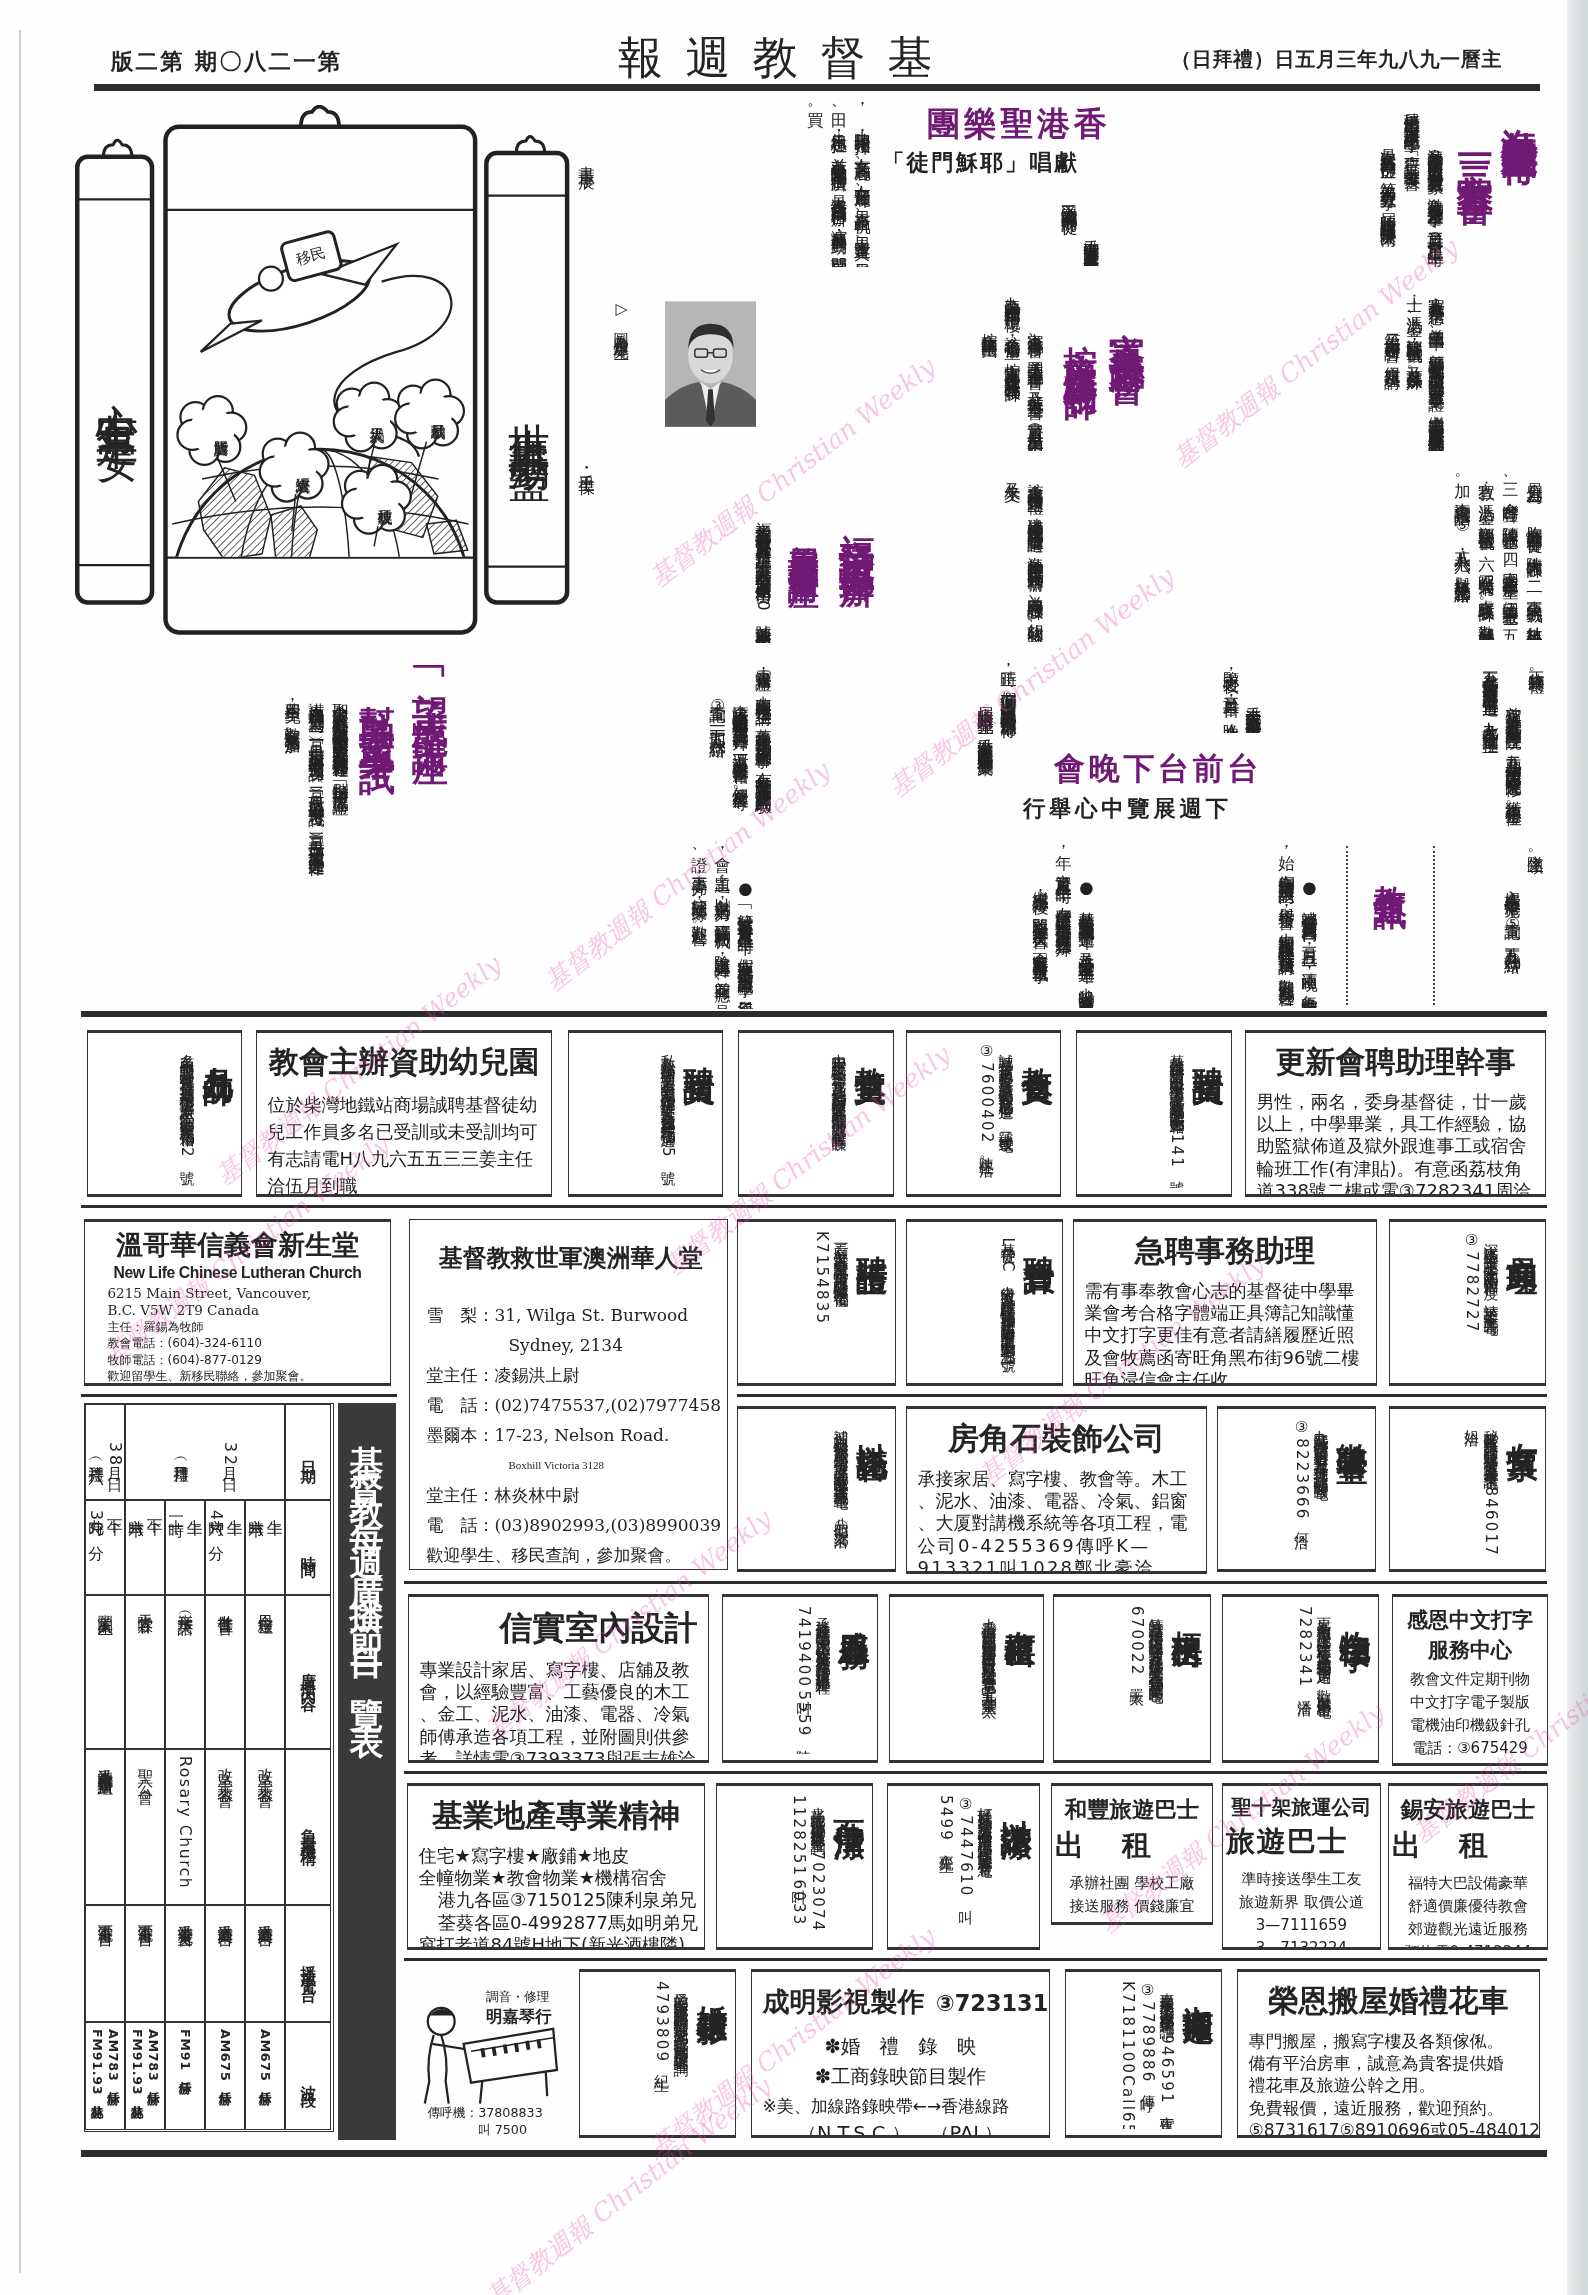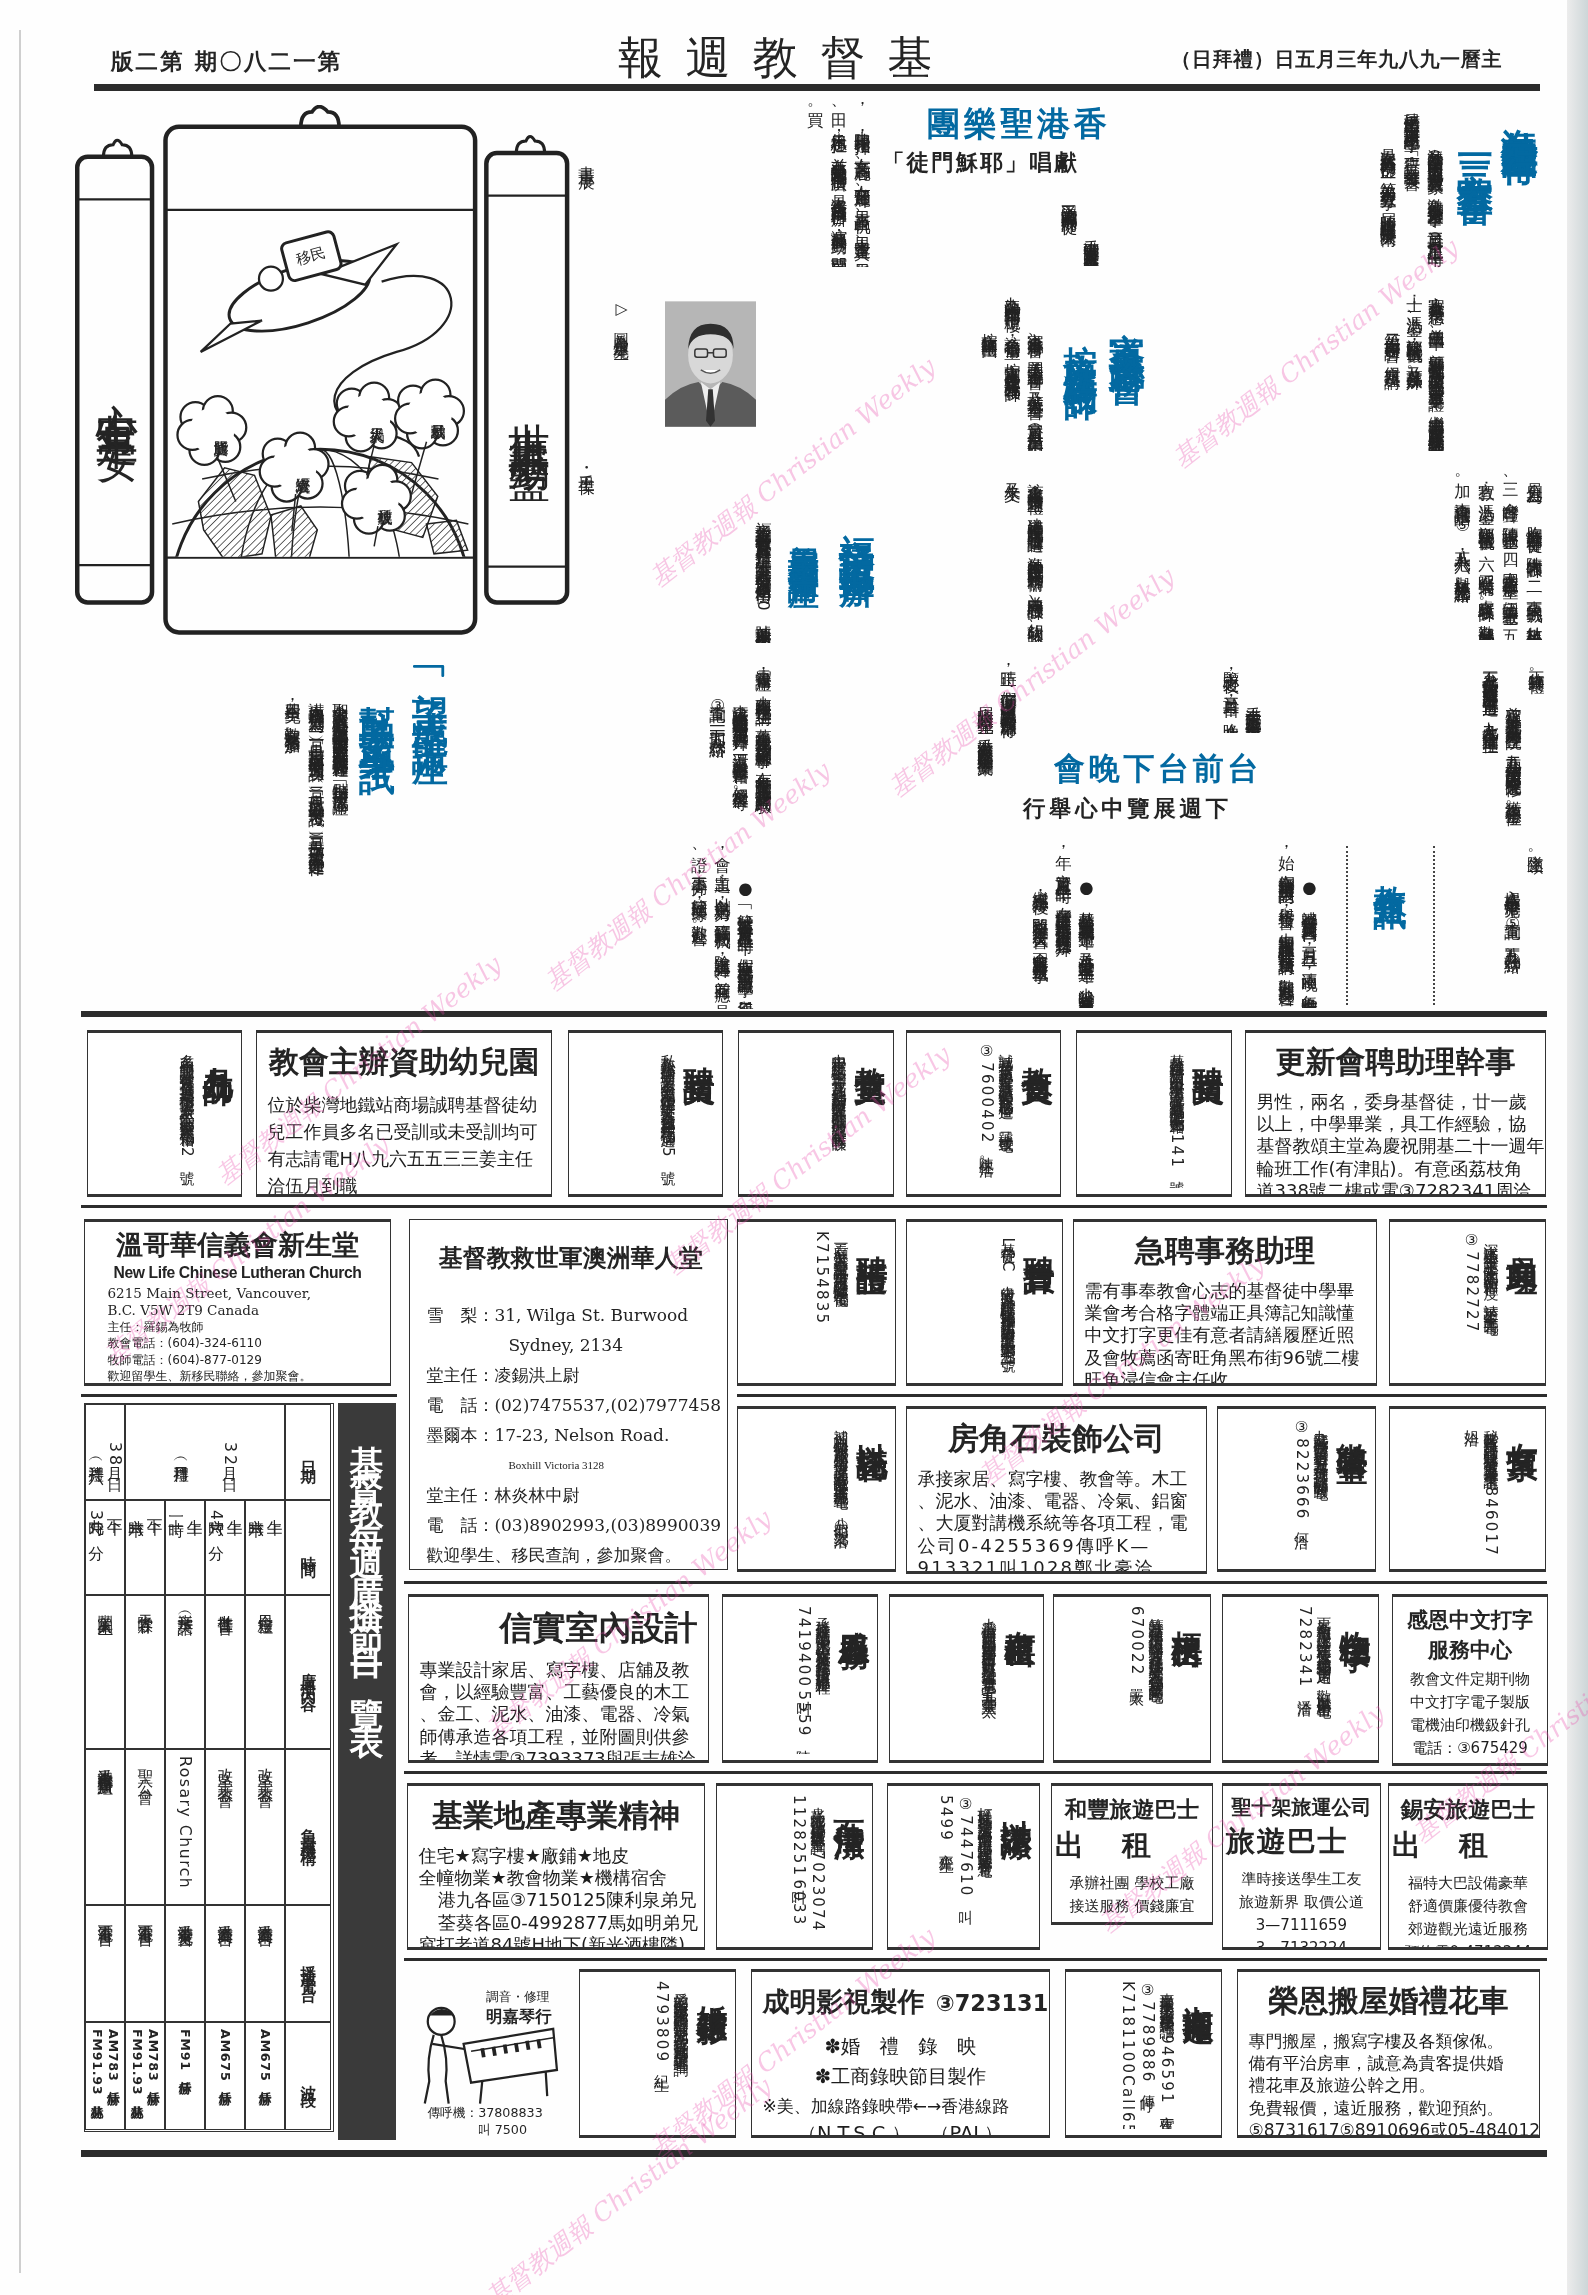--- a/index.html
+++ b/index.html
@@ -2,21 +2,21 @@
 <html style="font-size:12px"><head>
 <meta charset="utf-8">
 <style>
 html,body{margin:0;padding:0;}
 body{width:1588px;height:2295px;position:relative;overflow:hidden;background:#fefefe;color:#242424;font-family:"DejaVu Sans",sans-serif;}
 .abs{position:absolute;box-sizing:border-box;}
 .vt{writing-mode:vertical-rl;text-orientation:mixed;}
 .rtl{direction:rtl;unicode-bidi:bidi-override;white-space:nowrap;text-align:left;}
 .serif{font-family:"DejaVu Serif",serif;}
 .txt{font-size:16.4px;line-height:23px;letter-spacing:1.5px;overflow:hidden;white-space:pre-line;color:#222;}
-.hl{font-family:"DejaVu Serif",serif;font-weight:bold;overflow:hidden;white-space:nowrap;color:#0369a1;}
+.hl{font-family:"DejaVu Serif",serif;font-weight:bold;overflow:hidden;white-space:nowrap;color:#701a75;}
 .rule{position:absolute;background:#2c2c2c;}
 .box{position:absolute;box-sizing:border-box;border:1.5px solid #333;border-top-width:3.7px;border-bottom-width:3.7px;background:#fff;overflow:hidden;}
 .vad{display:flex;flex-direction:row-reverse;padding:9px 4.5px 6px 4.5px;gap:4.5px;}
 .vad .t{writing-mode:vertical-rl;font-family:"DejaVu Serif",serif;font-weight:bold;font-size:31px;letter-spacing:3px;line-height:36px;white-space:nowrap;flex:none;overflow:hidden;}
 .vad .b{writing-mode:vertical-rl;text-orientation:mixed;font-size:15px;letter-spacing:2.2px;line-height:19.4px;flex:1;min-width:0;overflow:hidden;}
 .had{padding:6px 10.5px;}
 .had .t{font-family:"DejaVu Serif",serif;font-weight:bold;font-size:30px;text-align:center;margin:3px 0 7.5px;white-space:nowrap;}
 .had .l{font-size:18px;line-height:22.4px;white-space:nowrap;color:#1d1d1d;}
 .cc .t{font-size:22.4px;margin:3px 0 1.5px;}
 .cc .s{font-family:"DejaVu Serif",serif;font-weight:bold;font-size:29px;text-align:left;margin-bottom:6px;letter-spacing:4.5px;}
@@ -241,21 +241,21 @@
   <div class="b">誠聘基督徒文員中學程度有意請繕歷近照寄九龍梭椏道29號二樓或電③7600402陳主任洽。</div>
 </div>
 <div class="box vad" style="left:1076px;top:1030px;width:156px;height:167px;">
   <div class="t">聘請文員</div>
   <div class="b">基督教機構聘請文員兩名中學畢業懂簿記有意者請繕履歷九龍中央郵箱70141號</div>
 </div>
 <div class="box had" style="left:1245px;top:1030px;width:301px;height:167px;">
   <div class="t">更新會聘助理幹事</div>
   <div class="l">男性，兩名，委身基督徒，廿一歲</div>
   <div class="l">以上，中學畢業，具工作經驗，協</div>
-  <div class="l">基督教頌主堂為慶祝開基二十一週年</div>
+  <div class="l">助監獄佈道及獄外跟進事工或宿舍</div>
   <div class="l">輪班工作(有津貼)。有意函荔枝角</div>
   <div class="l">道338號二樓或電③7282341周洽。</div>
 </div>
 
 <div class="box" style="left:84px;top:1219px;width:307px;height:167px;padding:4.5px 12px;">
   <div class="serif" style="font-size:27px;font-weight:bold;text-align:center;white-space:nowrap;">溫哥華信義會新生堂</div>
   <div style="font-family:'Liberation Sans',sans-serif;font-size:15.7px;font-weight:bold;letter-spacing:-0.4px;text-align:center;white-space:nowrap;margin:1.5px 0 3px;">New Life Chinese Lutheran Church</div>
   <div class="serif" style="font-size:13.5px;line-height:17px;padding-left:10.5px;white-space:nowrap;">6215 Main Street, Vancouver,</div>
   <div class="serif" style="font-size:13.5px;line-height:17px;padding-left:10.5px;white-space:nowrap;">B.C. V5W 2T9 Canada</div>
   <div style="font-size:12px;line-height:16.4px;padding-left:10.5px;white-space:nowrap;">主任：羅錫為牧師</div>

